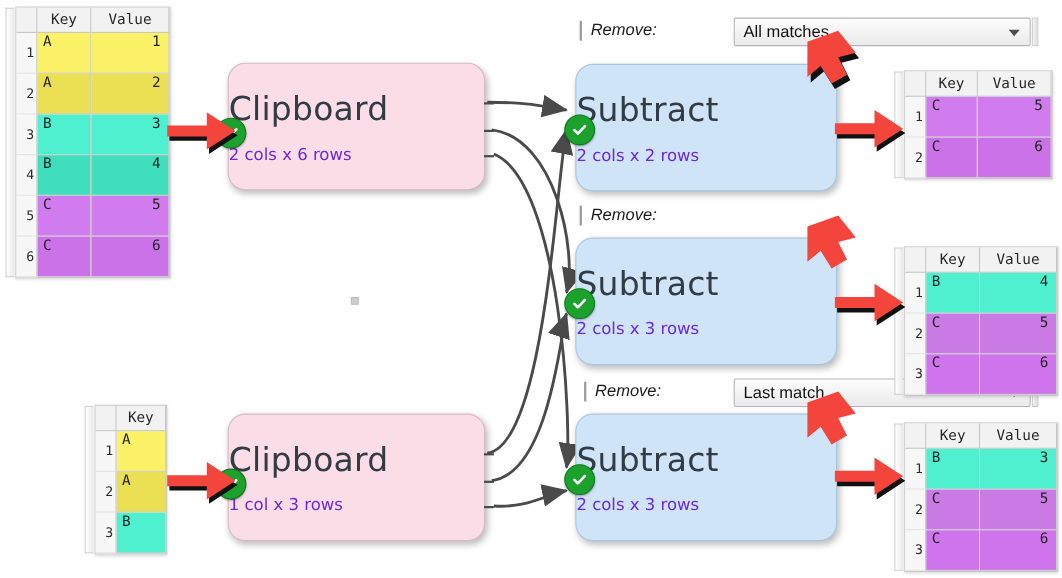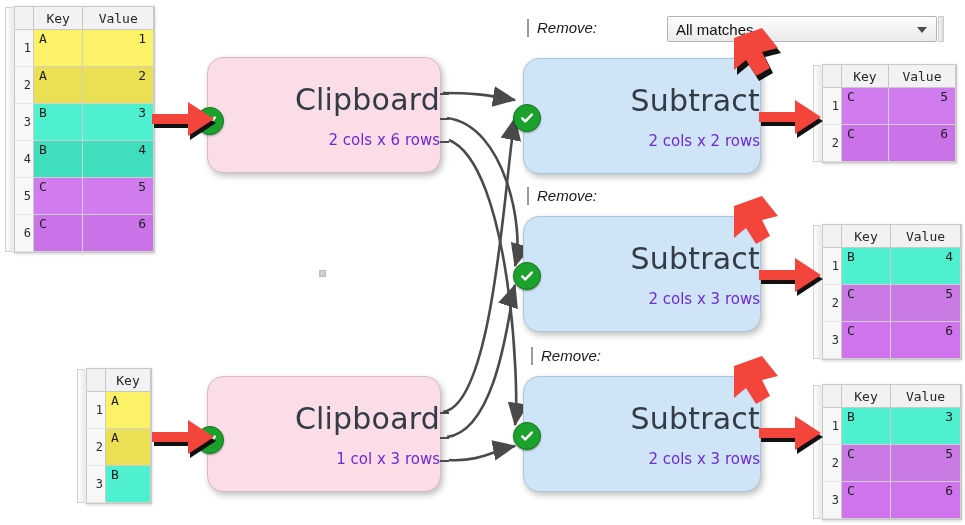--- a/index.html
+++ b/index.html
@@ -60,21 +60,21 @@
     border:1px solid #d2d2d2;border-right:none;box-sizing:border-box;
   }
 
   
   .node{
     position:absolute;
     border-radius:16px;
     box-sizing:border-box;
     box-shadow:2px 3px 6px rgba(0,0,0,.25);
     display:flex;flex-direction:column;
-    align-items:flex-end;justify-content:center;
+    align-items:flex-start;justify-content:center;
   }
   .node.clipboard{background:#fbdde7;border:1px solid #d9b9c4;}
   .node.subtract{background:#cfe4f7;border:1px solid #a9c6e0;}
   .node .title{
     font-size:30px;color:#333b45;letter-spacing:.2px;
     font-family:"DejaVu Sans",sans-serif;font-weight:400;
     margin-bottom:14px;
   }
   .node .sub{
     font-size:15px;color:#6d28d9;
@@ -286,20 +286,25 @@
     <span class="sidegrip"></span>
   </div>
 
   <div class="removerow" style="left:527px;top:187px;">
     <span class="lbl">Remove:</span>
   </div>
 
   <div class="removerow" style="left:531px;top:347px;">
     <span class="lbl">Remove:</span>
   </div>
+  <div class="combo" style="left:667px;top:344px;width:270px;">
+    <span>Last match</span>
+    <span class="caret"></span>
+    <span class="sidegrip"></span>
+  </div>
 
   <div class="tbl" style="left:822px;top:64px;width:135px;">
     <div class="rail"></div>
     <table>
       <tbody>
           <tr>
         <th class="corner"></th>
         <th>Key</th>
         <th>Value</th>
       </tr>

